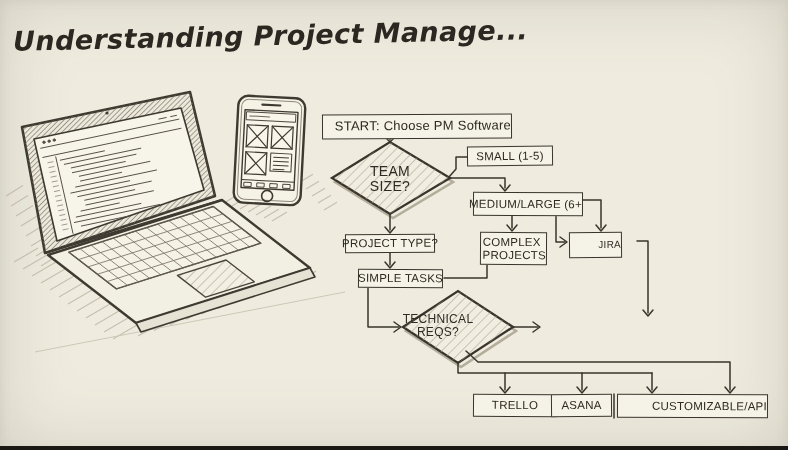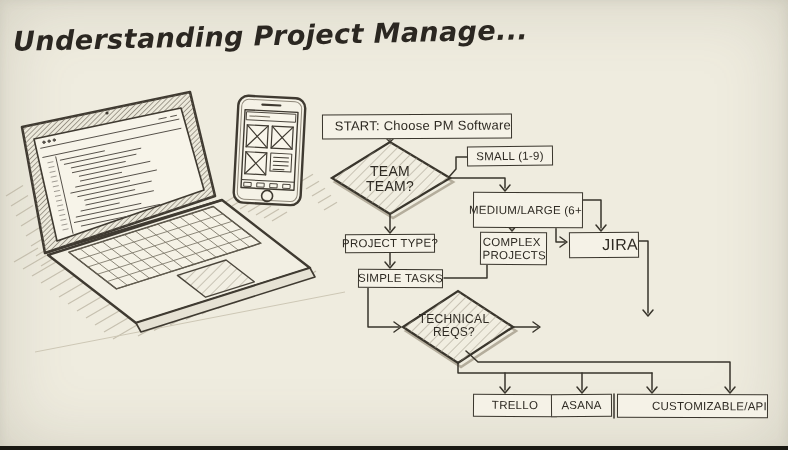--- a/index.html
+++ b/index.html
@@ -260,51 +260,51 @@
       <path d="M614,394 L614,418"></path>
     </g>
   </svg>
 
   <div class="node left" style="left:322px;top:114px;width:190px;height:25px;padding-left:7px;font-size:13px;transform:rotate(-.3deg)">
     <span class="lbl">START: Choose PM Software</span>
   </div>
 
   <div class="dlabel" style="left:350px;top:164px;width:80px;font-size:14px">
     <div>TEAM</div>
-    <div>TEAM?</div>
+    <div>SIZE?</div>
   </div>
 
   <div class="node" style="left:467px;top:146px;width:86px;height:20px;transform:rotate(-.6deg)">
-    <span class="lbl">SMALL (1-9)</span>
-  </div>
-
-  <div class="node left" style="left:473px;top:192px;width:110px;height:36px;padding-left:10px;transform:rotate(.2deg)">
+    <span class="lbl">SMALL (1-5)</span>
+  </div>
+
+  <div class="node left" style="left:473px;top:192px;width:110px;height:24px;padding-left:10px;transform:rotate(.2deg)">
     <span class="lbl">MEDIUM/LARGE (6+</span>
   </div>
 
   <div class="node" style="left:345px;top:234px;width:90px;height:19px;transform:rotate(-.4deg)">
     <span class="lbl">PROJECT TYPE?</span>
   </div>
 
   <div class="node left" style="left:480px;top:232px;width:67px;height:33px;padding-left:19px;transform:rotate(.3deg)">
     <span class="lbl">
       <span style="display:block">COMPLEX</span>
       <span style="display:block">PROJECTS</span>
     </span>
   </div>
 
-  <div class="node left" style="left:569px;top:232px;width:70px;height:26px;padding-left:18px;font-size:16px;transform:rotate(-.5deg)">
+  <div class="node left" style="left:569px;top:232px;width:53px;height:26px;padding-left:18px;font-size:10px;transform:rotate(-.5deg)">
     <span class="lbl">JIRA</span>
   </div>
 
   <div class="node" style="left:358px;top:269px;width:85px;height:19px;transform:rotate(.3deg)">
     <span class="lbl">SIMPLE TASKS</span>
   </div>
 
-  <div class="dlabel" style="left:404px;top:313px;width:100px;font-size:12px">
+  <div class="dlabel" style="left:388px;top:313px;width:100px;font-size:12px">
     <div>TECHNICAL</div>
     <div>REQS?</div>
   </div>
 
 
   <div class="node" style="left:473px;top:394px;width:84px;height:23px;transform:rotate(.4deg)">
     <span class="lbl">TRELLO</span>
   </div>
 
   <div class="node" style="left:551px;top:394px;width:61px;height:23px;transform:rotate(-.5deg)">

